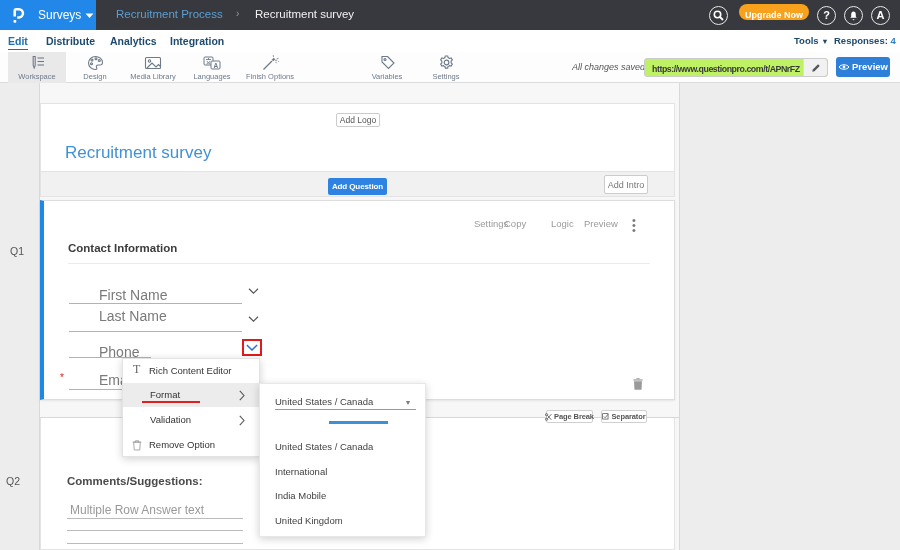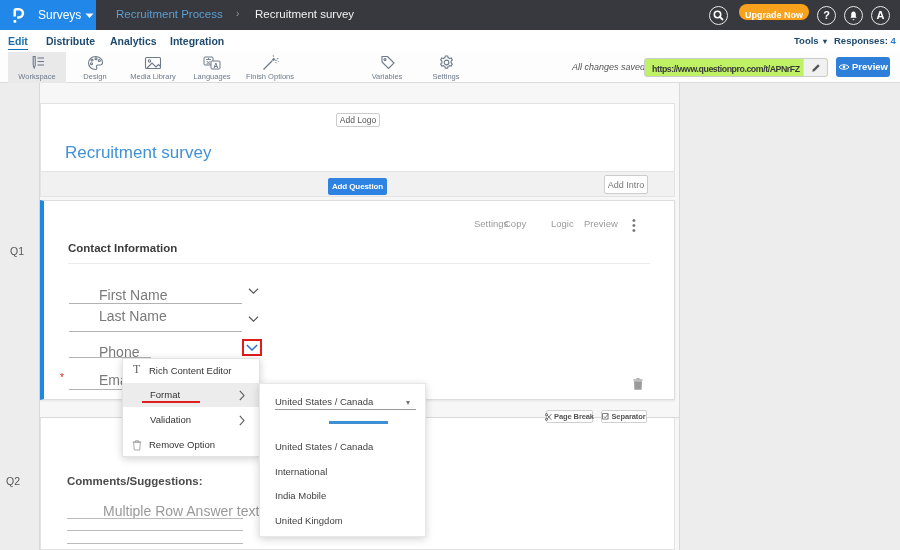--- a/index.html
+++ b/index.html
@@ -75,21 +75,21 @@
 
 
 #pbline { position:absolute; left:40px; top:417px; width:640px; height:1px; background:#d8d8d8; }
 .pbbtn { position:absolute; top:410px; height:13px; z-index:3; white-space:nowrap; background:#fff; border:1px solid #d0d0d0;
   border-radius:2px; font-size:7.5px; font-weight:bold; color:#555; display:flex; align-items:center; justify-content:center; letter-spacing:-0.1px; }
 
 
 #q2card { position:absolute; left:40px; top:418px; width:635px; height:132px; background:#fff;
   border:1px solid #e3e3e3; border-top:none; }
 #q2head { position:absolute; left:26px; top:57px; font-size:11.5px; font-weight:bold; color:#4a4a4a; }
-#q2ph { position:absolute; left:29px; top:85px; font-size:14px; color:#999;margin-left:33px; }
+#q2ph { position:absolute; left:29px; top:85px; font-size:12px; color:#999; }
 .q2line { position:absolute; left:26px; width:176px; height:1px; background:#bbb; }
 
 
 #menu { position:absolute; left:122px; top:358px; width:138px; height:99px; background:#fff;
   border:1px solid #e3e3e3; box-shadow:0 2px 8px rgba(0,0,0,0.18); }
 .mrow { position:absolute; left:0; width:100%; height:24px; }
 .mrow .mtxt { position:absolute; left:26px; top:6px; font-size:9.5px; color:#333; }
 #redunder { position:absolute; left:19px; top:42px; width:58px; height:2px; background:#e02020; }
 
 

